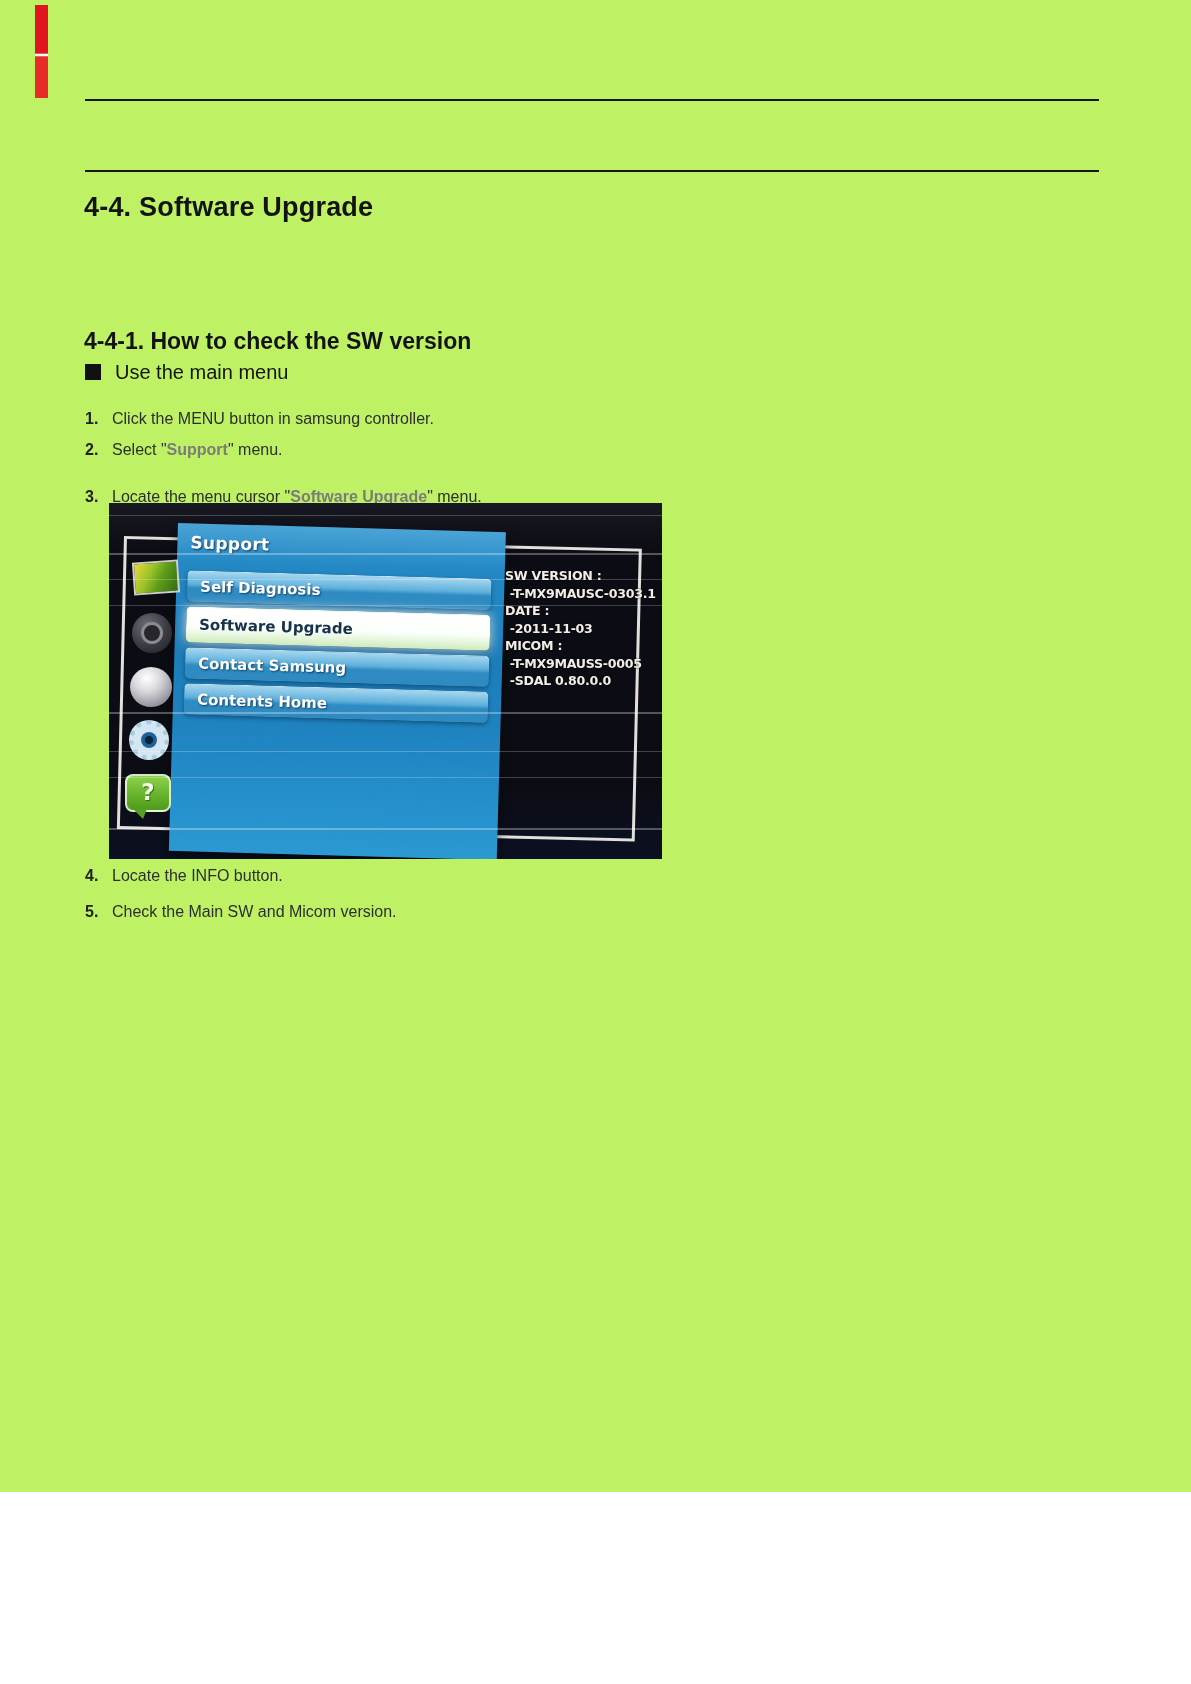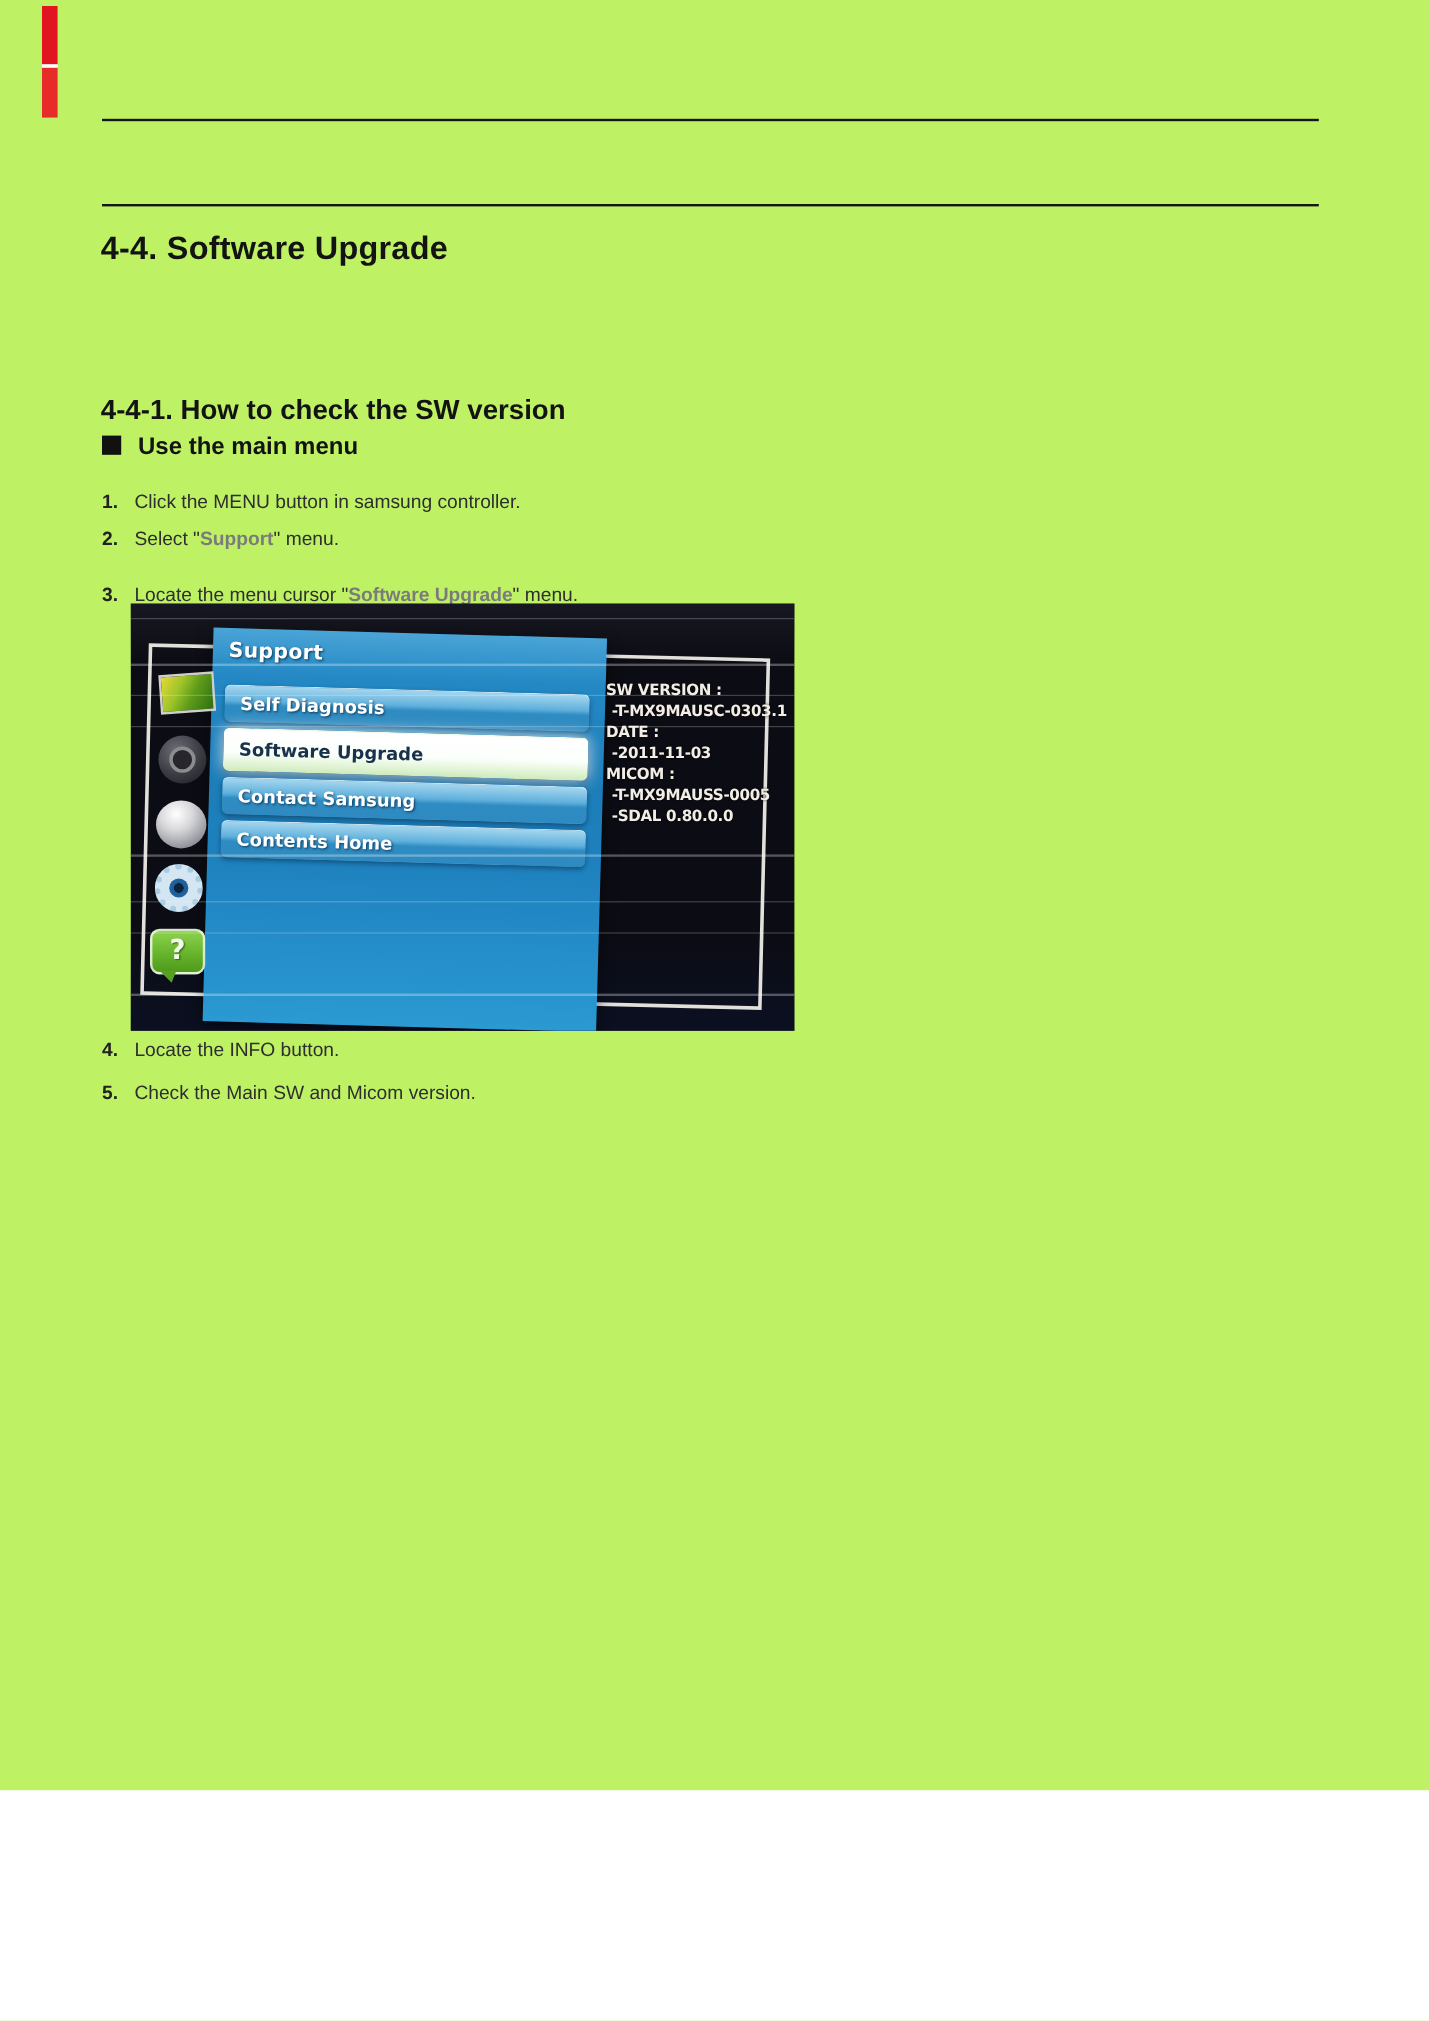--- a/index.html
+++ b/index.html
@@ -31,21 +31,21 @@
   .intro{
     position:absolute;left:85px;top:254px;
     font-size:16px;color:#2e2e2e;
   }
   .h2{
     position:absolute;left:84px;top:314px;
     font-size:23px;font-weight:bold;color:#131313;margin-top:14px;
   }
   .h3row{
     position:absolute;left:85px;top:361px;
-    font-size:20px;font-weight:bold;color:#131313;
+    font-size:20px;font-weight:normal;color:#131313;
   }
   .h3row .sq{
     display:inline-block;width:16px;height:16px;background:#111;
     margin-right:14px;position:relative;top:1px;
   }
   .step{
     position:absolute;left:85px;font-size:16px;color:#2e2e2e;white-space:nowrap;
   }
   .step .num{display:inline-block;width:27px;font-weight:bold;color:#222;}
   .step .em{font-weight:bold;color:#7b7b7b;}

